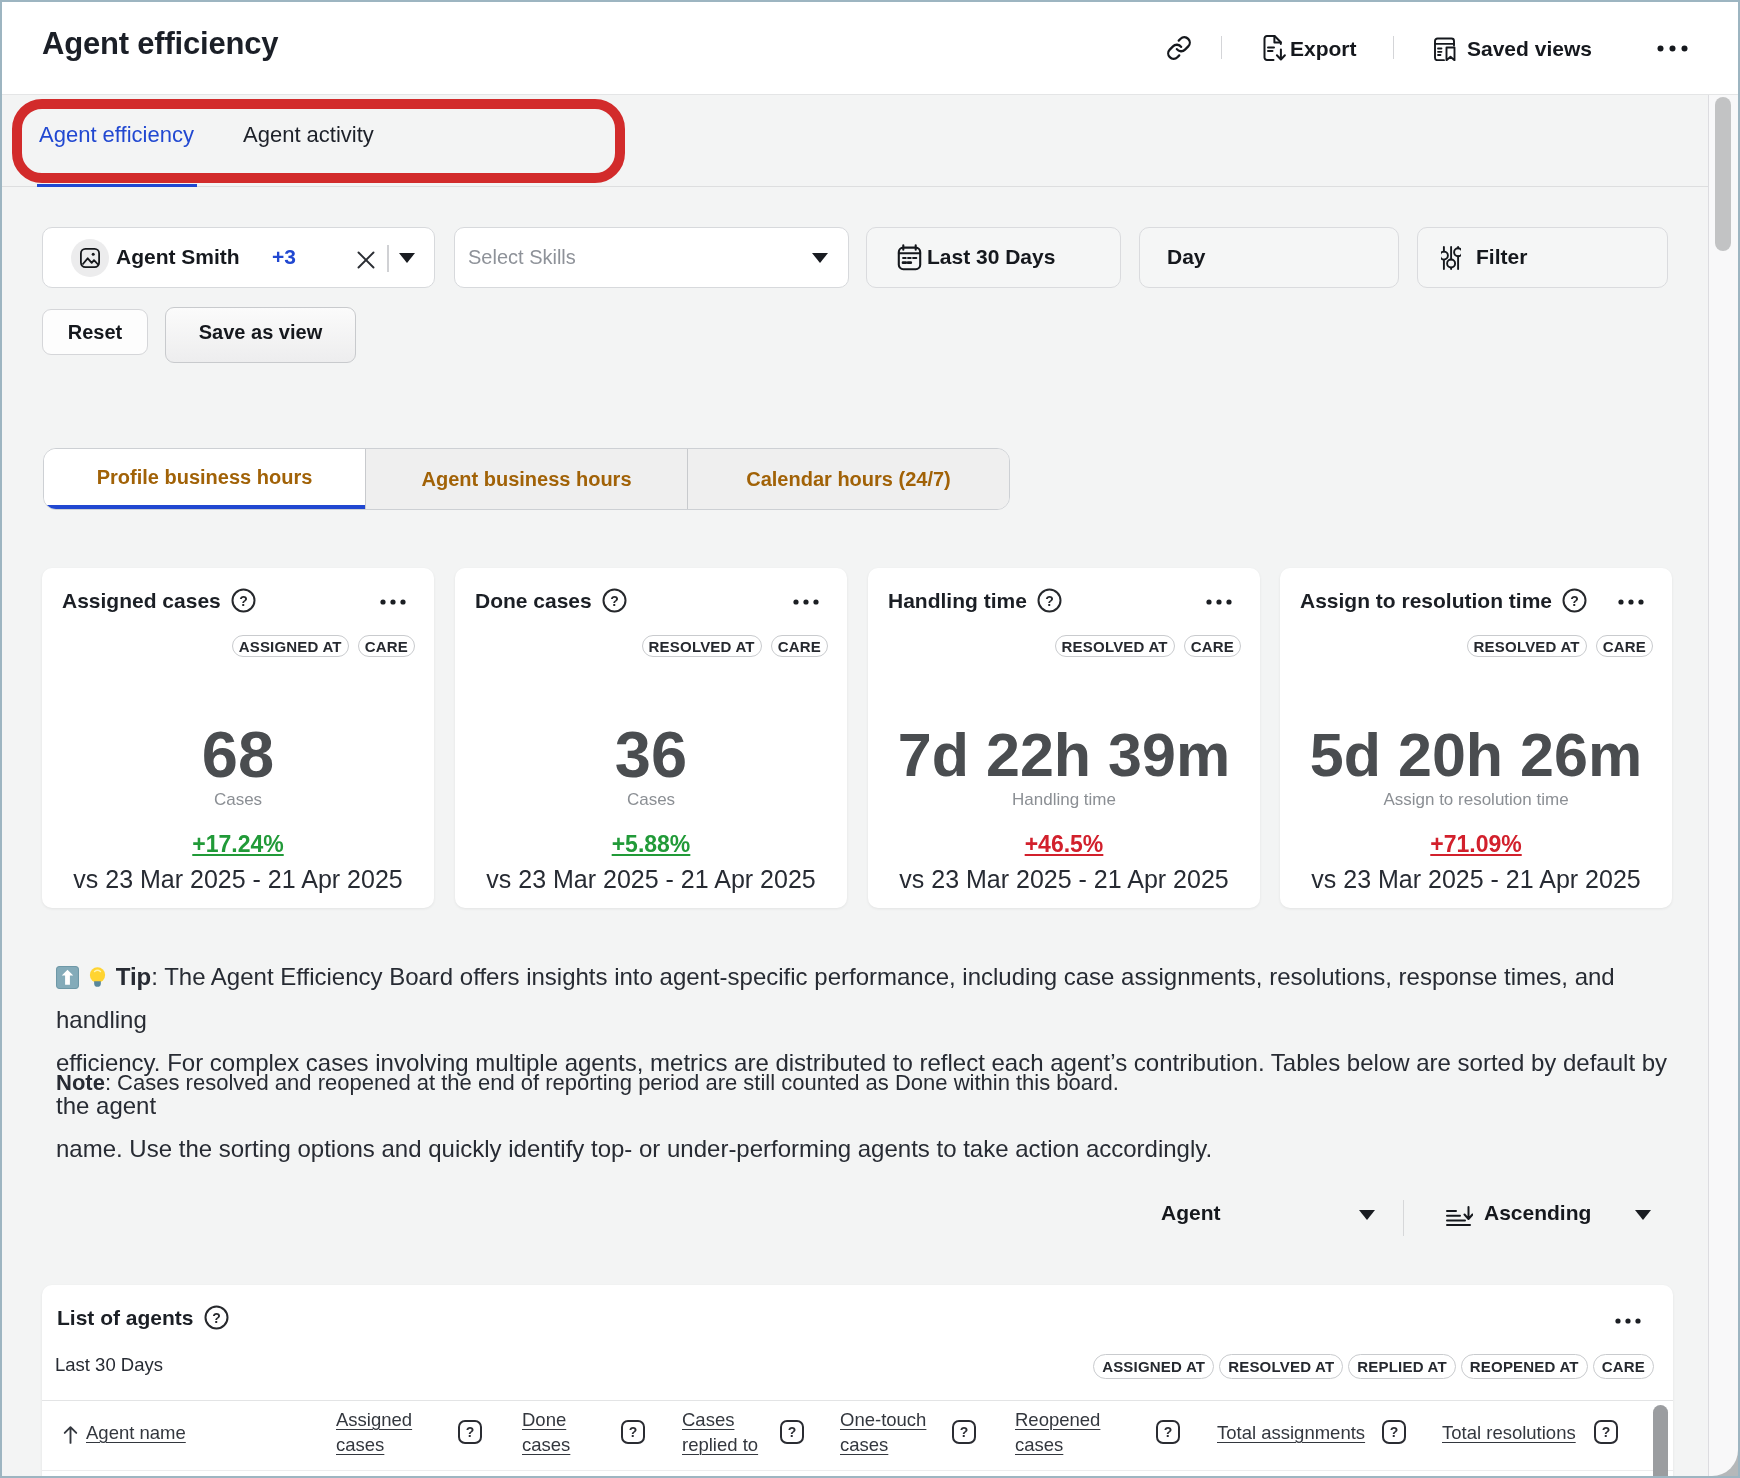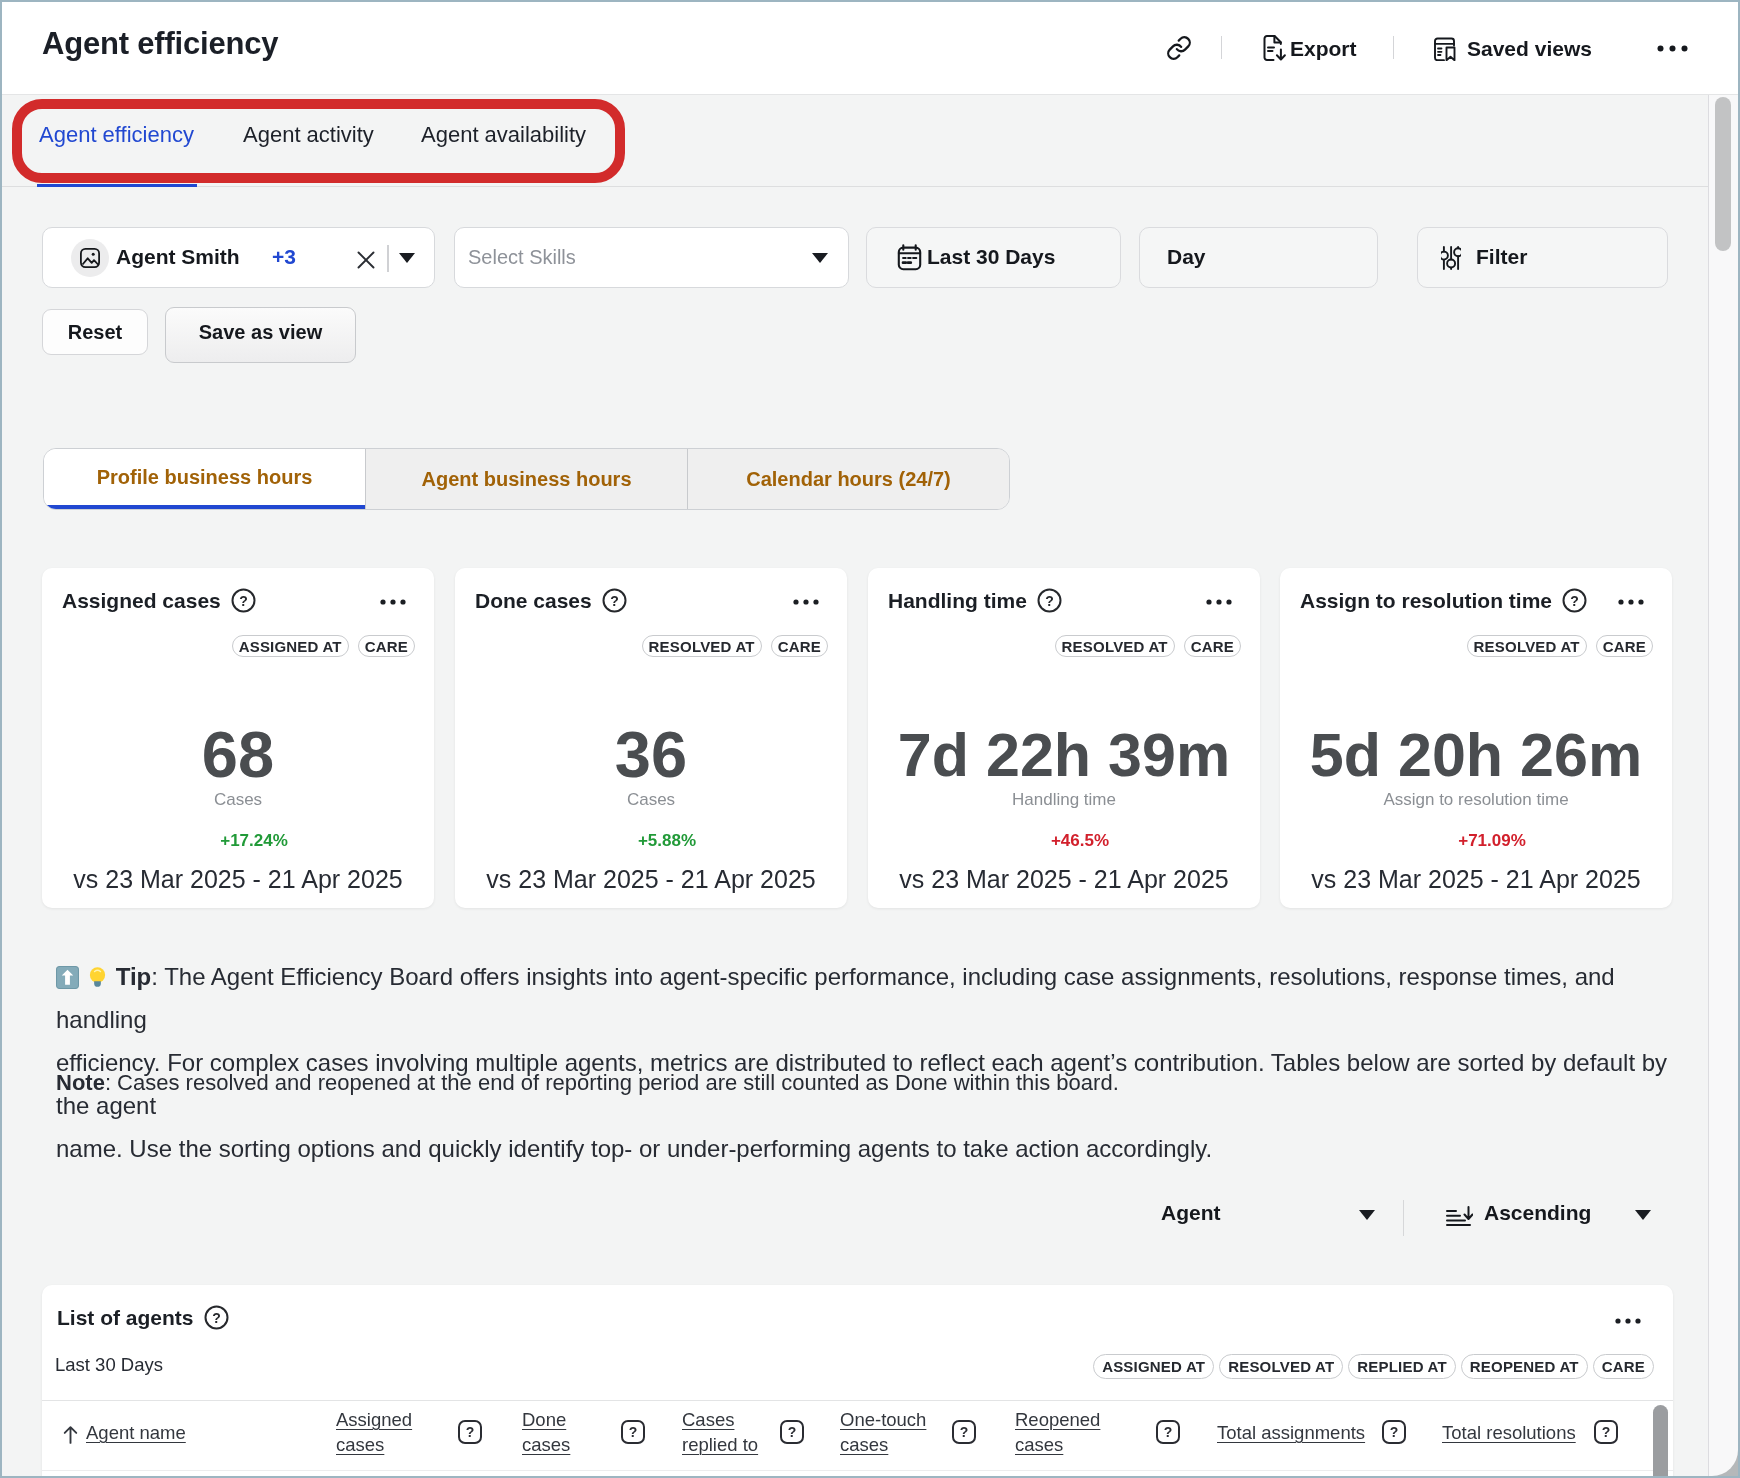--- a/index.html
+++ b/index.html
@@ -46,21 +46,21 @@
 
   
   .card { position:absolute; top:566px; width:392px; height:340px; background:#fff; border-radius:10px; box-shadow:0 1px 3px rgba(0,0,0,0.07); }
   .cardtitle { position:absolute; left:20px; top:20px; display:flex; align-items:center; gap:10px; font-size:21px; font-weight:bold; color:#1b1f25; }
   .carddots { position:absolute; right:28px; top:31px; }
   .badges { position:absolute; right:19px; top:67px; display:flex; gap:9px; }
   .badge { height:22px; padding:0 6px; border:1.5px solid #c9cbce; border-radius:11px; display:flex; align-items:center; font-size:15px; font-weight:bold; letter-spacing:0.2px; color:#26292f; background:#fff; }
   .bignum { position:absolute; left:0; width:100%; top:153px; line-height:68px; text-align:center; font-size:65px; font-weight:bold; color:#4a4d50; }
   .bigtime { font-size:61px; }
   .biglabel { position:absolute; left:0; width:100%; top:222px; text-align:center; font-size:17px; color:#8b8f94; }
-  .pct { position:absolute; left:16px; width:100%; top:263px; text-align:center; font-size:17px; font-weight:bold; }
+  .pct { position:absolute; left:0; width:100%; top:263px; text-align:center; font-size:23px; font-weight:bold;text-decoration:underline; }
   .green { color:#219a38; }
   .red { color:#d2202c; }
   .vsdate { position:absolute; left:0; width:100%; top:297px; text-align:center; font-size:25px; color:#272b33; }
 
   
   .tip { position:absolute; left:54px; top:953px; width:1640px; font-size:24px; line-height:43px; color:#272b33; }
   .note { position:absolute; left:54px; top:1068px; font-size:22px; color:#272b33; }
 
   
   .listcard { position:absolute; left:40px; top:1283px; width:1631px; height:193px; background:#fff; border-radius:10px 10px 0 0; box-shadow:0 1px 3px rgba(0,0,0,0.07); }
@@ -110,21 +110,20 @@
   <svg class="hico" style="left:1655px;top:43px;" width="31" height="7" viewBox="0 0 31 7">
       <circle cx="3.5" cy="3.5" r="3" fill="#15181d"></circle>
       <circle cx="15.5" cy="3.5" r="3" fill="#15181d"></circle>
       <circle cx="27.5" cy="3.5" r="3" fill="#15181d"></circle>
     </svg>
 </div>
 
 <div class="tabrow">
   <div class="tab tabactive" style="left:37px">Agent efficiency</div>
   <div class="tab" style="left:241px">Agent activity</div>
-  <div class="tab" style="left:419px">Agent availability</div>
   <div class="tabline"></div>
 </div>
 <div class="redbox"></div>
 
 <div class="pill" style="left:40px; width:393px;">
   <div class="avatar">
     <svg width="22" height="22" viewBox="0 0 22 22" fill="none" stroke="#16181c" stroke-width="1.8" stroke-linejoin="round">
         <rect x="1.9" y="1.9" width="18.2" height="18.2" rx="4.5"></rect>
         <circle cx="14.2" cy="7.2" r="1.5" fill="#16181c" stroke="none"></circle>
         <path d="M3.5 17.5l5.2-6.2 4 4.6 2.3-2.7 4.5 4.8"></path>
@@ -148,21 +147,21 @@
   <svg style="position:absolute;left:30px;top:16px;" width="25" height="27" viewBox="0 0 25 27" fill="none" stroke="#15181d" stroke-width="2.1" stroke-linecap="round">
       <rect x="1.8" y="3.6" width="21.4" height="21.6" rx="4.5"></rect>
       <path d="M6.3 1.2v4.6M18.7 1.2v4.6"></path>
       <path d="M1.8 9.3h21.4" stroke-width="1.9"></path>
       <path d="M6 14h2.8M11 14h2.8M16 14h3.4" stroke-width="1.8"></path>
       <path d="M6 18.7h2.8M11 18.7h2.8" stroke-width="2.7"></path>
     </svg>
   <div class="txt" style="left:60px;">Last 30 Days</div>
 </div>
 
-<div class="gbtn" style="left:1137px; width:239px;">
+<div class="gbtn" style="left:1137px; width:260px;">
   <div class="txt" style="left:27px;">Day</div>
 </div>
 
 <div class="gbtn" style="left:1415px; width:251px;">
   <svg style="position:absolute;left:23px;top:18px;" width="20" height="24" viewBox="0 0 20 24" fill="none" stroke="#15181d" stroke-width="1.9" stroke-linecap="round">
       <path d="M2.9 1v4.5M2.9 13.7v9.3M10.1 1v12.4M10.1 21.6v1.4M17.1 1v1.2M17.1 10.3v12.7"></path>
       <circle cx="2.9" cy="9.6" r="4"></circle>
       <circle cx="10.1" cy="17.5" r="4"></circle>
       <circle cx="17.1" cy="6.2" r="4"></circle>
     </svg>

